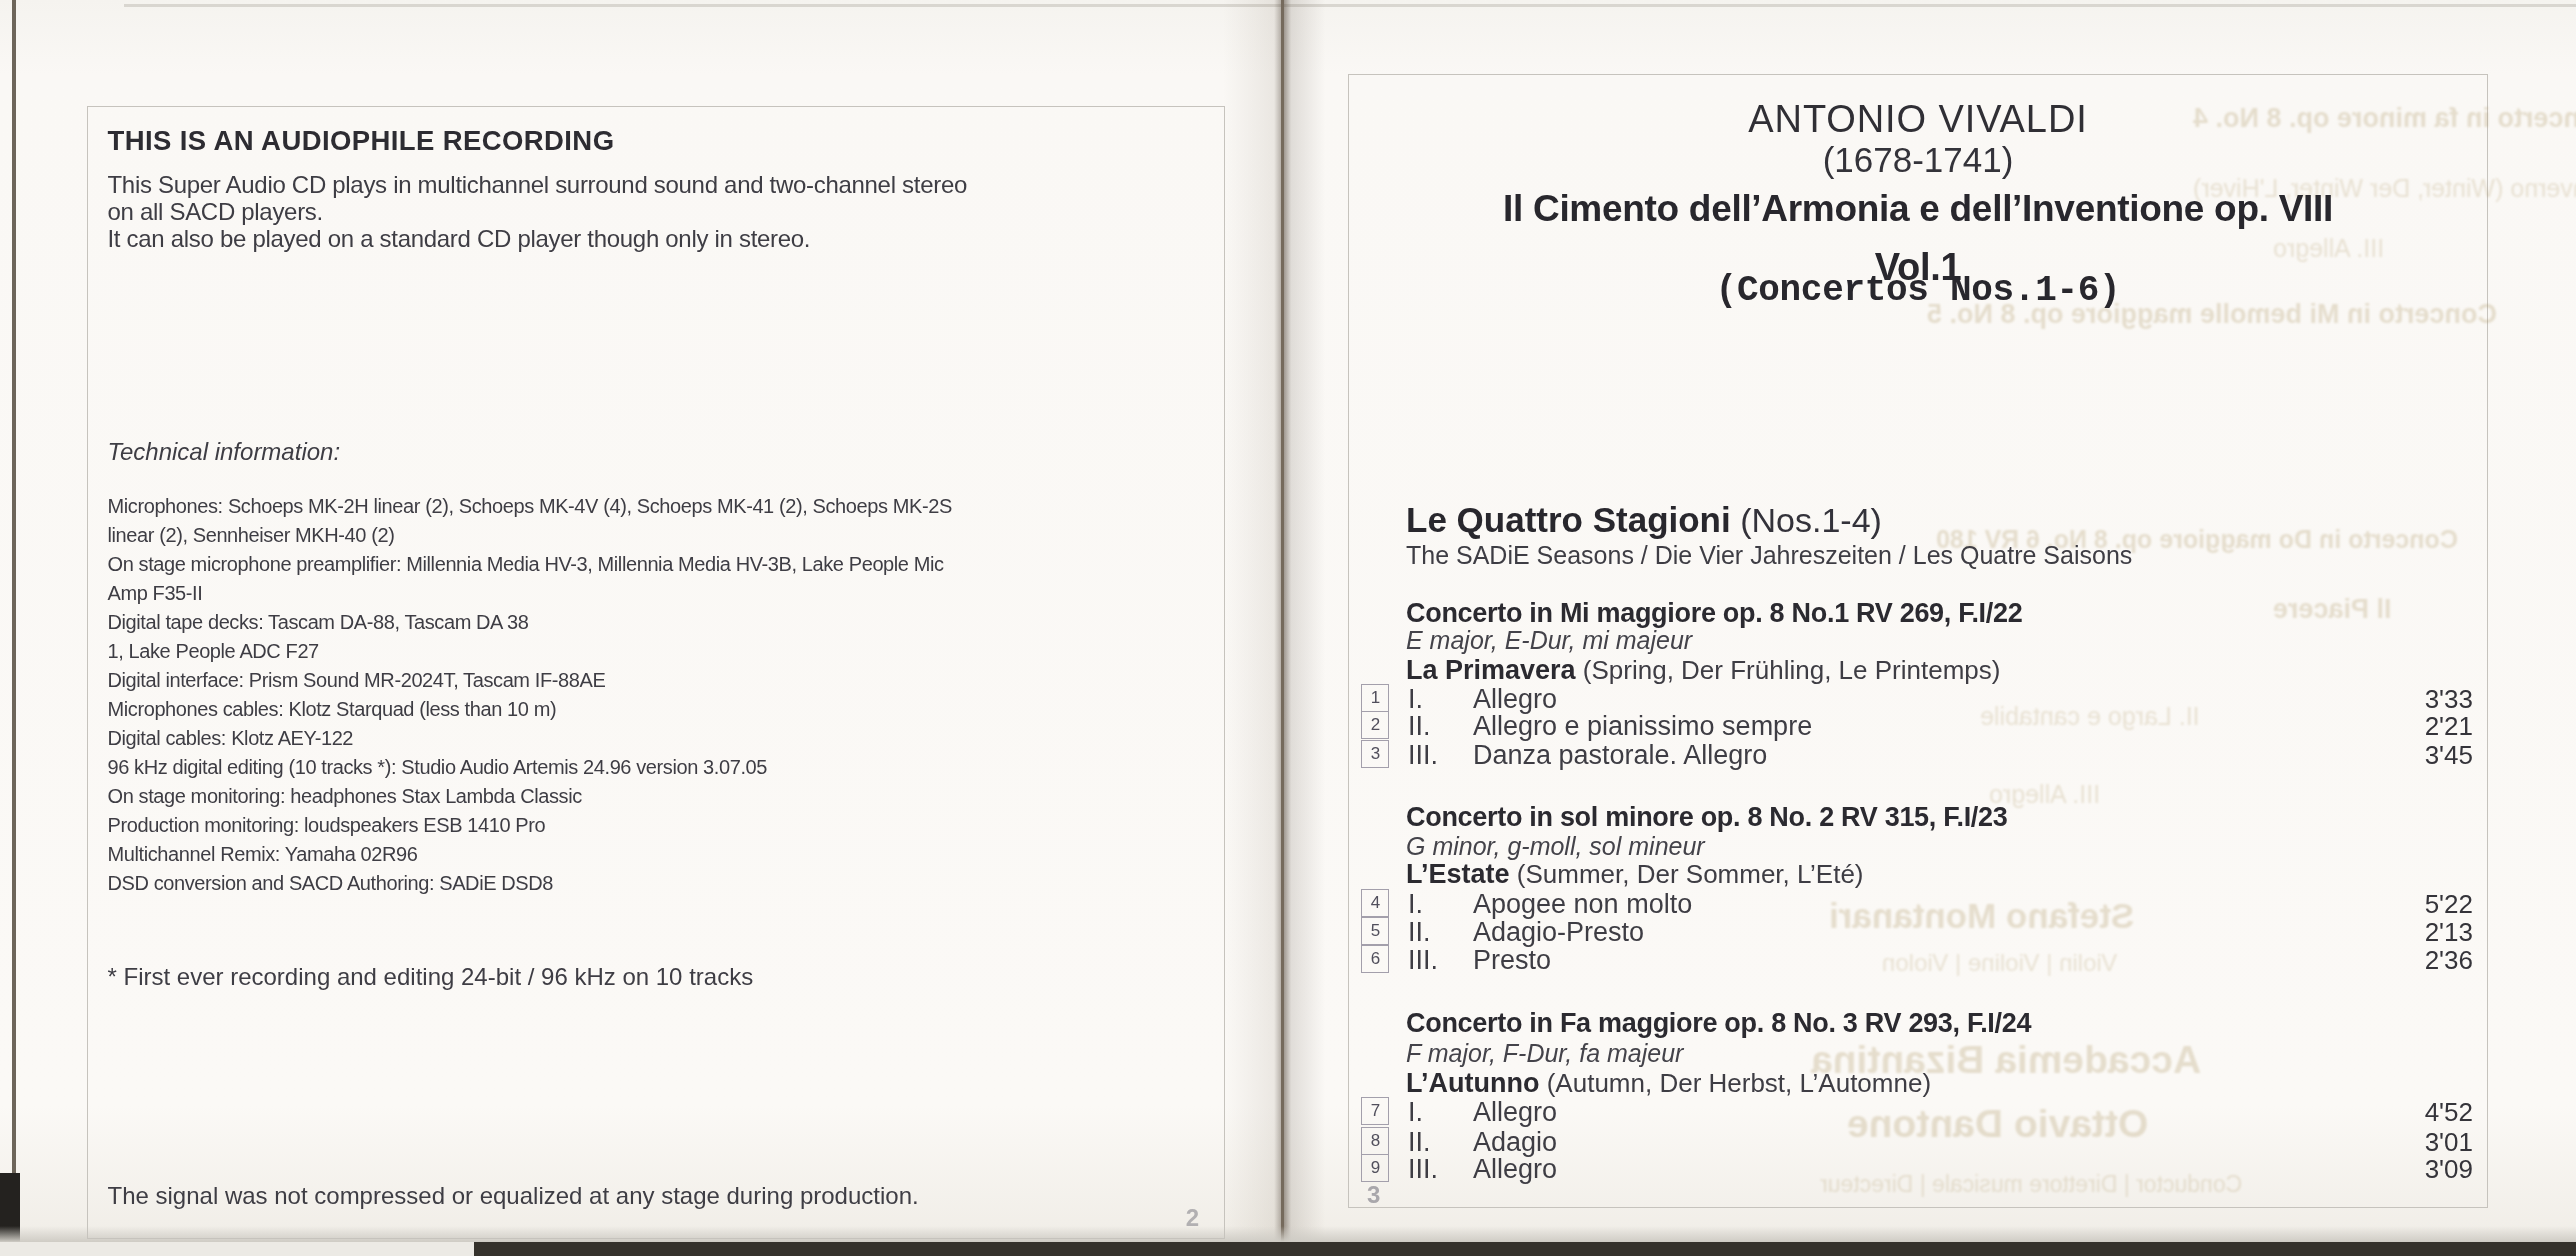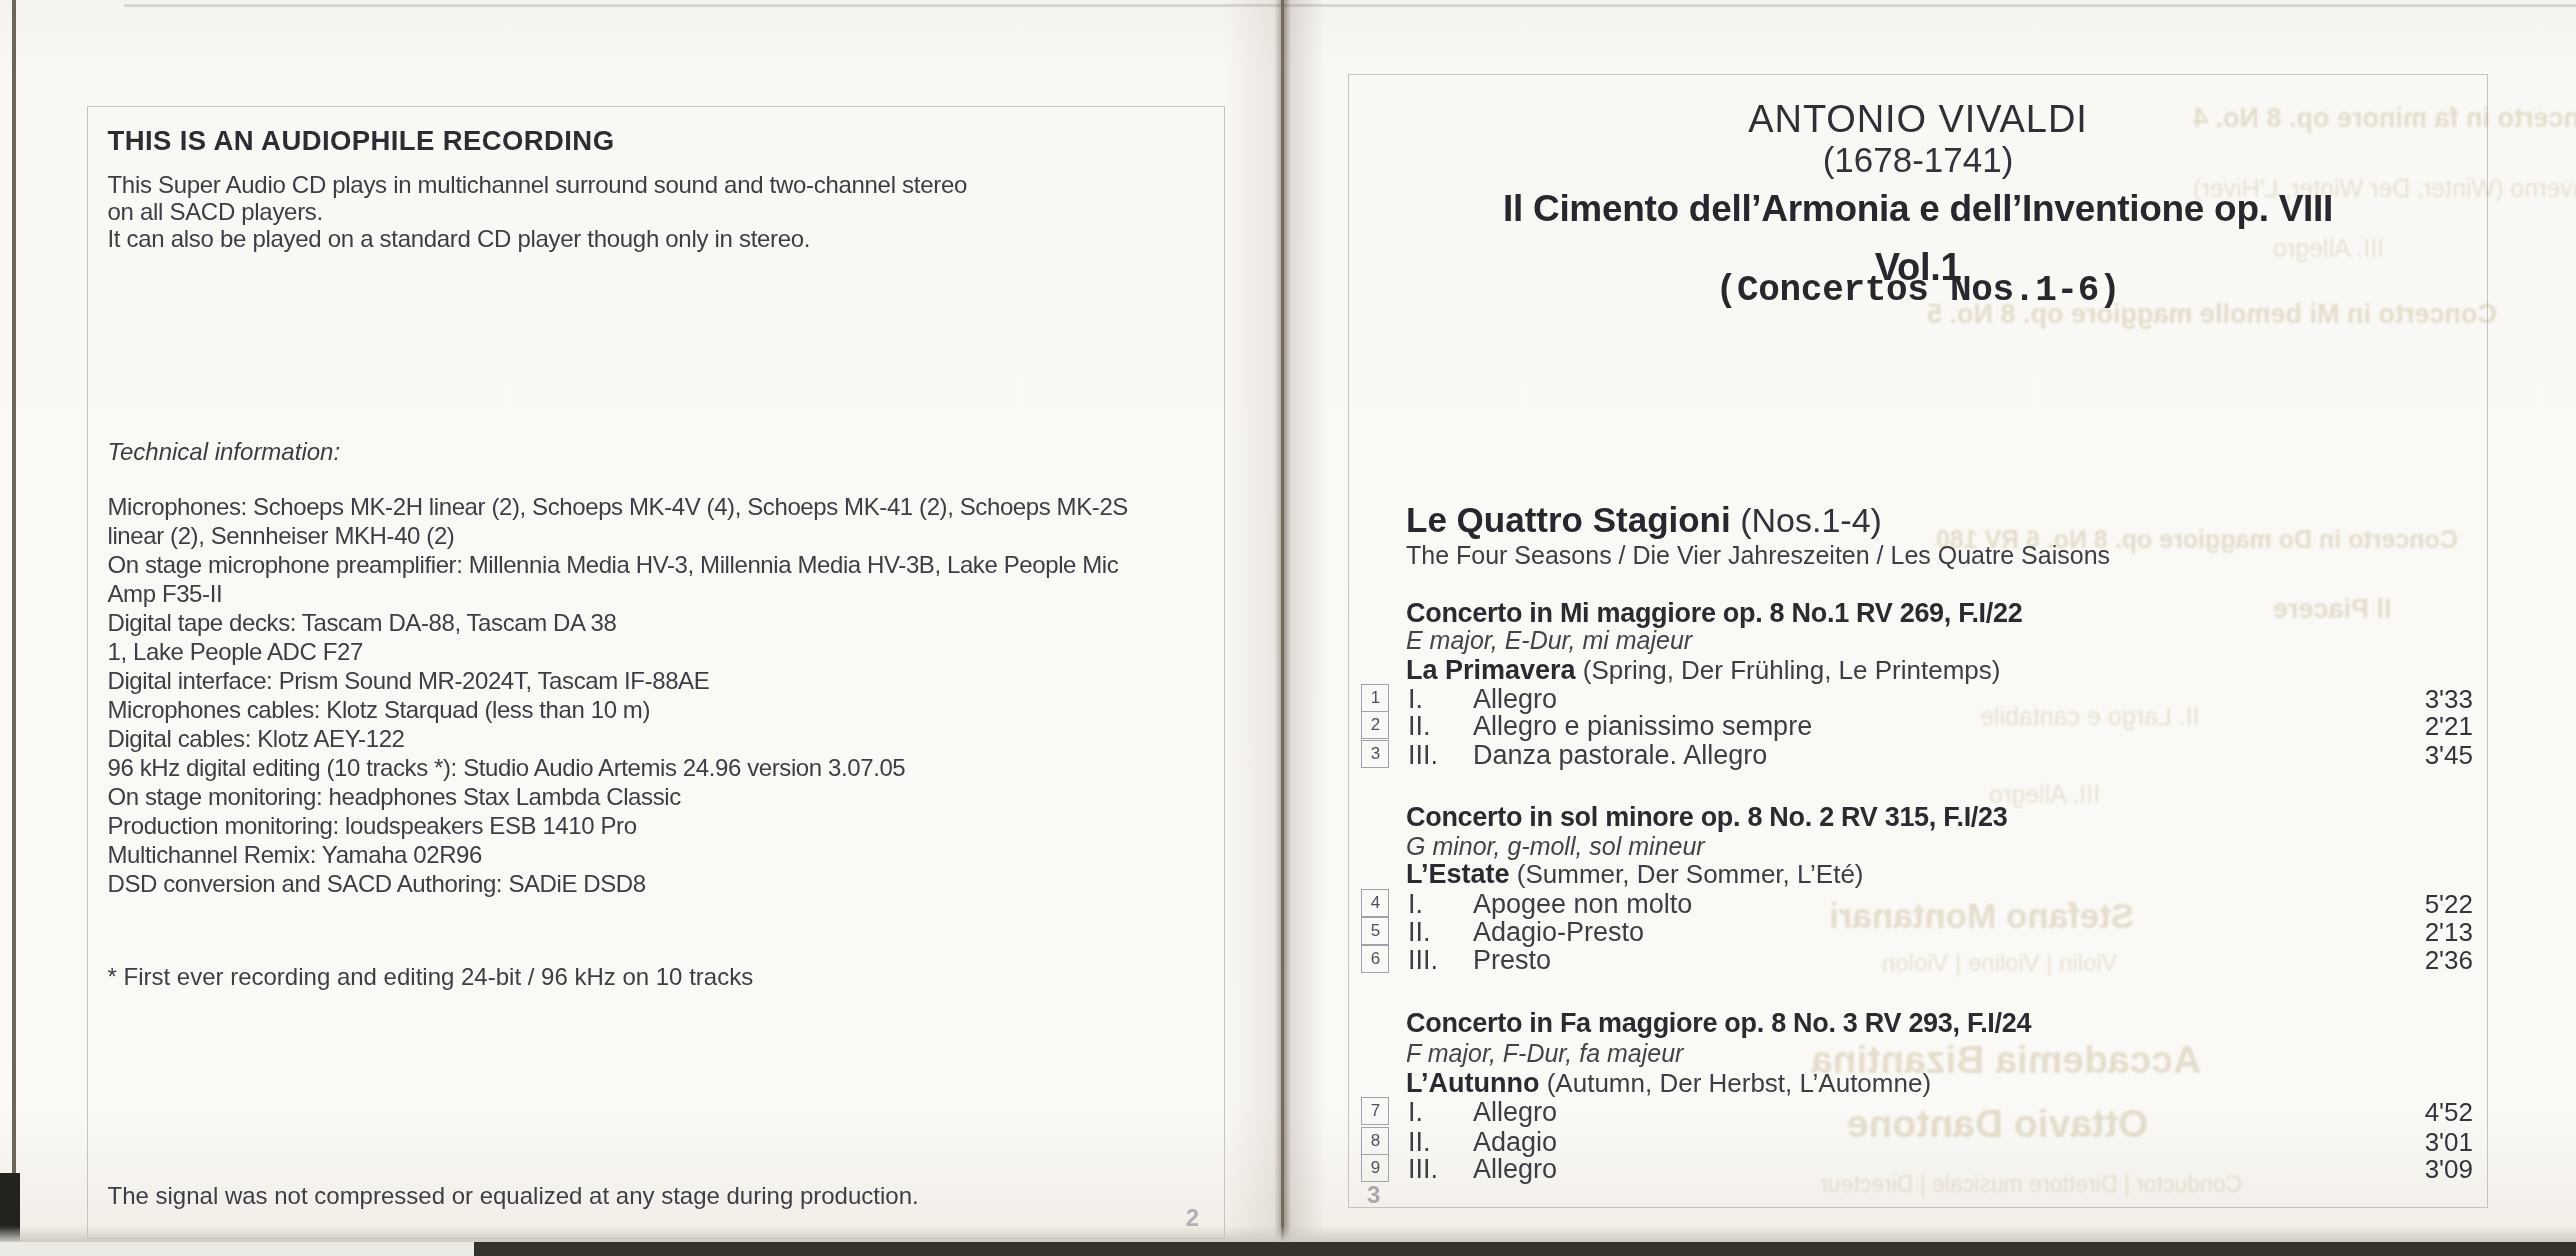--- a/index.html
+++ b/index.html
@@ -25,21 +25,21 @@
 
   
   .frame{position:absolute;border:1.8px solid #c6c3bd;}
   #left-frame{left:87px;top:84px;width:1136px;height:1131px;margin-top:22px;}
   #right-frame{left:1348px;top:74px;width:1138px;height:1132px;}
 
   
   #lp-heading{left:19.5px;top:18px;font-size:27.5px;font-weight:bold;letter-spacing:0.4px;color:#2d2c32;}
   #lp-intro{left:19.5px;top:64px;font-size:24px;line-height:27px;letter-spacing:-0.3px;}
   #lp-tech-head{left:19.5px;top:331px;font-size:24px;font-style:italic;}
-  #lp-tech{left:19.5px;top:385px;font-size:24px;line-height:29px;letter-spacing:-0.4px;}
+  #lp-tech{left:19.5px;top:385px;font-size:20px;line-height:29px;letter-spacing:-0.4px;}
   #lp-footnote{left:19.5px;top:856px;font-size:24px;}
   #lp-note{left:19.5px;top:1075px;font-size:24px;}
   .pageno{font-size:24px;font-weight:bold;color:#b2b0b2;}
   #lp-pageno{right:25px;top:1097px;}
   #rp-pageno{left:18px;top:1106px;color:#a9a7ab;}
 
   
   .center{left:0;width:100%;text-align:center;}
   #rp-composer{top:23px;font-size:38px;letter-spacing:0.9px;color:#302f35;}
   #rp-dates{top:65px;font-size:35px;color:#34333a;}
@@ -134,21 +134,21 @@
     <div class="ghost b" style="left:498px;top:1027px;font-size:39px;">Ottavio Dantone</div>
     <div class="ghost" style="left:471px;top:1096px;font-size:23px;">Conductor | Direttore musicale | Directeur</div>
 
     <div class="abs center" id="rp-composer">ANTONIO VIVALDI</div>
     <div class="abs center" id="rp-dates">(1678-1741)</div>
     <div class="abs center worktitle" id="rp-work">Il Cimento dell’Armonia e dell’Inventione op. VIII</div>
     <div class="abs center worktitle" id="rp-vol">Vol.1</div>
     <div class="abs center worktitle" id="rp-sub">(Concertos Nos.1-6)</div>
 
     <div class="abs nowrap" id="rp-cycle"><span class="cyc-b">Le Quattro Stagioni</span><span> (Nos.1-4)</span></div>
-    <div class="abs nowrap" id="rp-cycle-sub">The Four Seasons / Die Vier Jahreszeiten / Les Quatre Saisons</div>
+    <div class="abs nowrap" id="rp-cycle-sub">The SADiE Seasons / Die Vier Jahreszeiten / Les Quatre Saisons</div>
 
     <div class="abs nowrap c-title" style="top:523px;">Concerto in Mi maggiore op. 8 No.1 RV 269, F.I/22</div>
     <div class="abs nowrap c-key" style="top:551px;">E major, E-Dur, mi majeur</div>
     <div class="abs nowrap c-season" style="top:580px;"><span class="season-b">La Primavera</span><span> (Spring, Der Frühling, Le Printemps)</span></div>
     <div class="abs t-row" style="top:609px;">
       <span class="t-box">1</span>
       <span class="t-rom">I.</span>
       <span class="t-name">Allegro</span>
       <span class="t-dur">3'33</span>
     </div>

